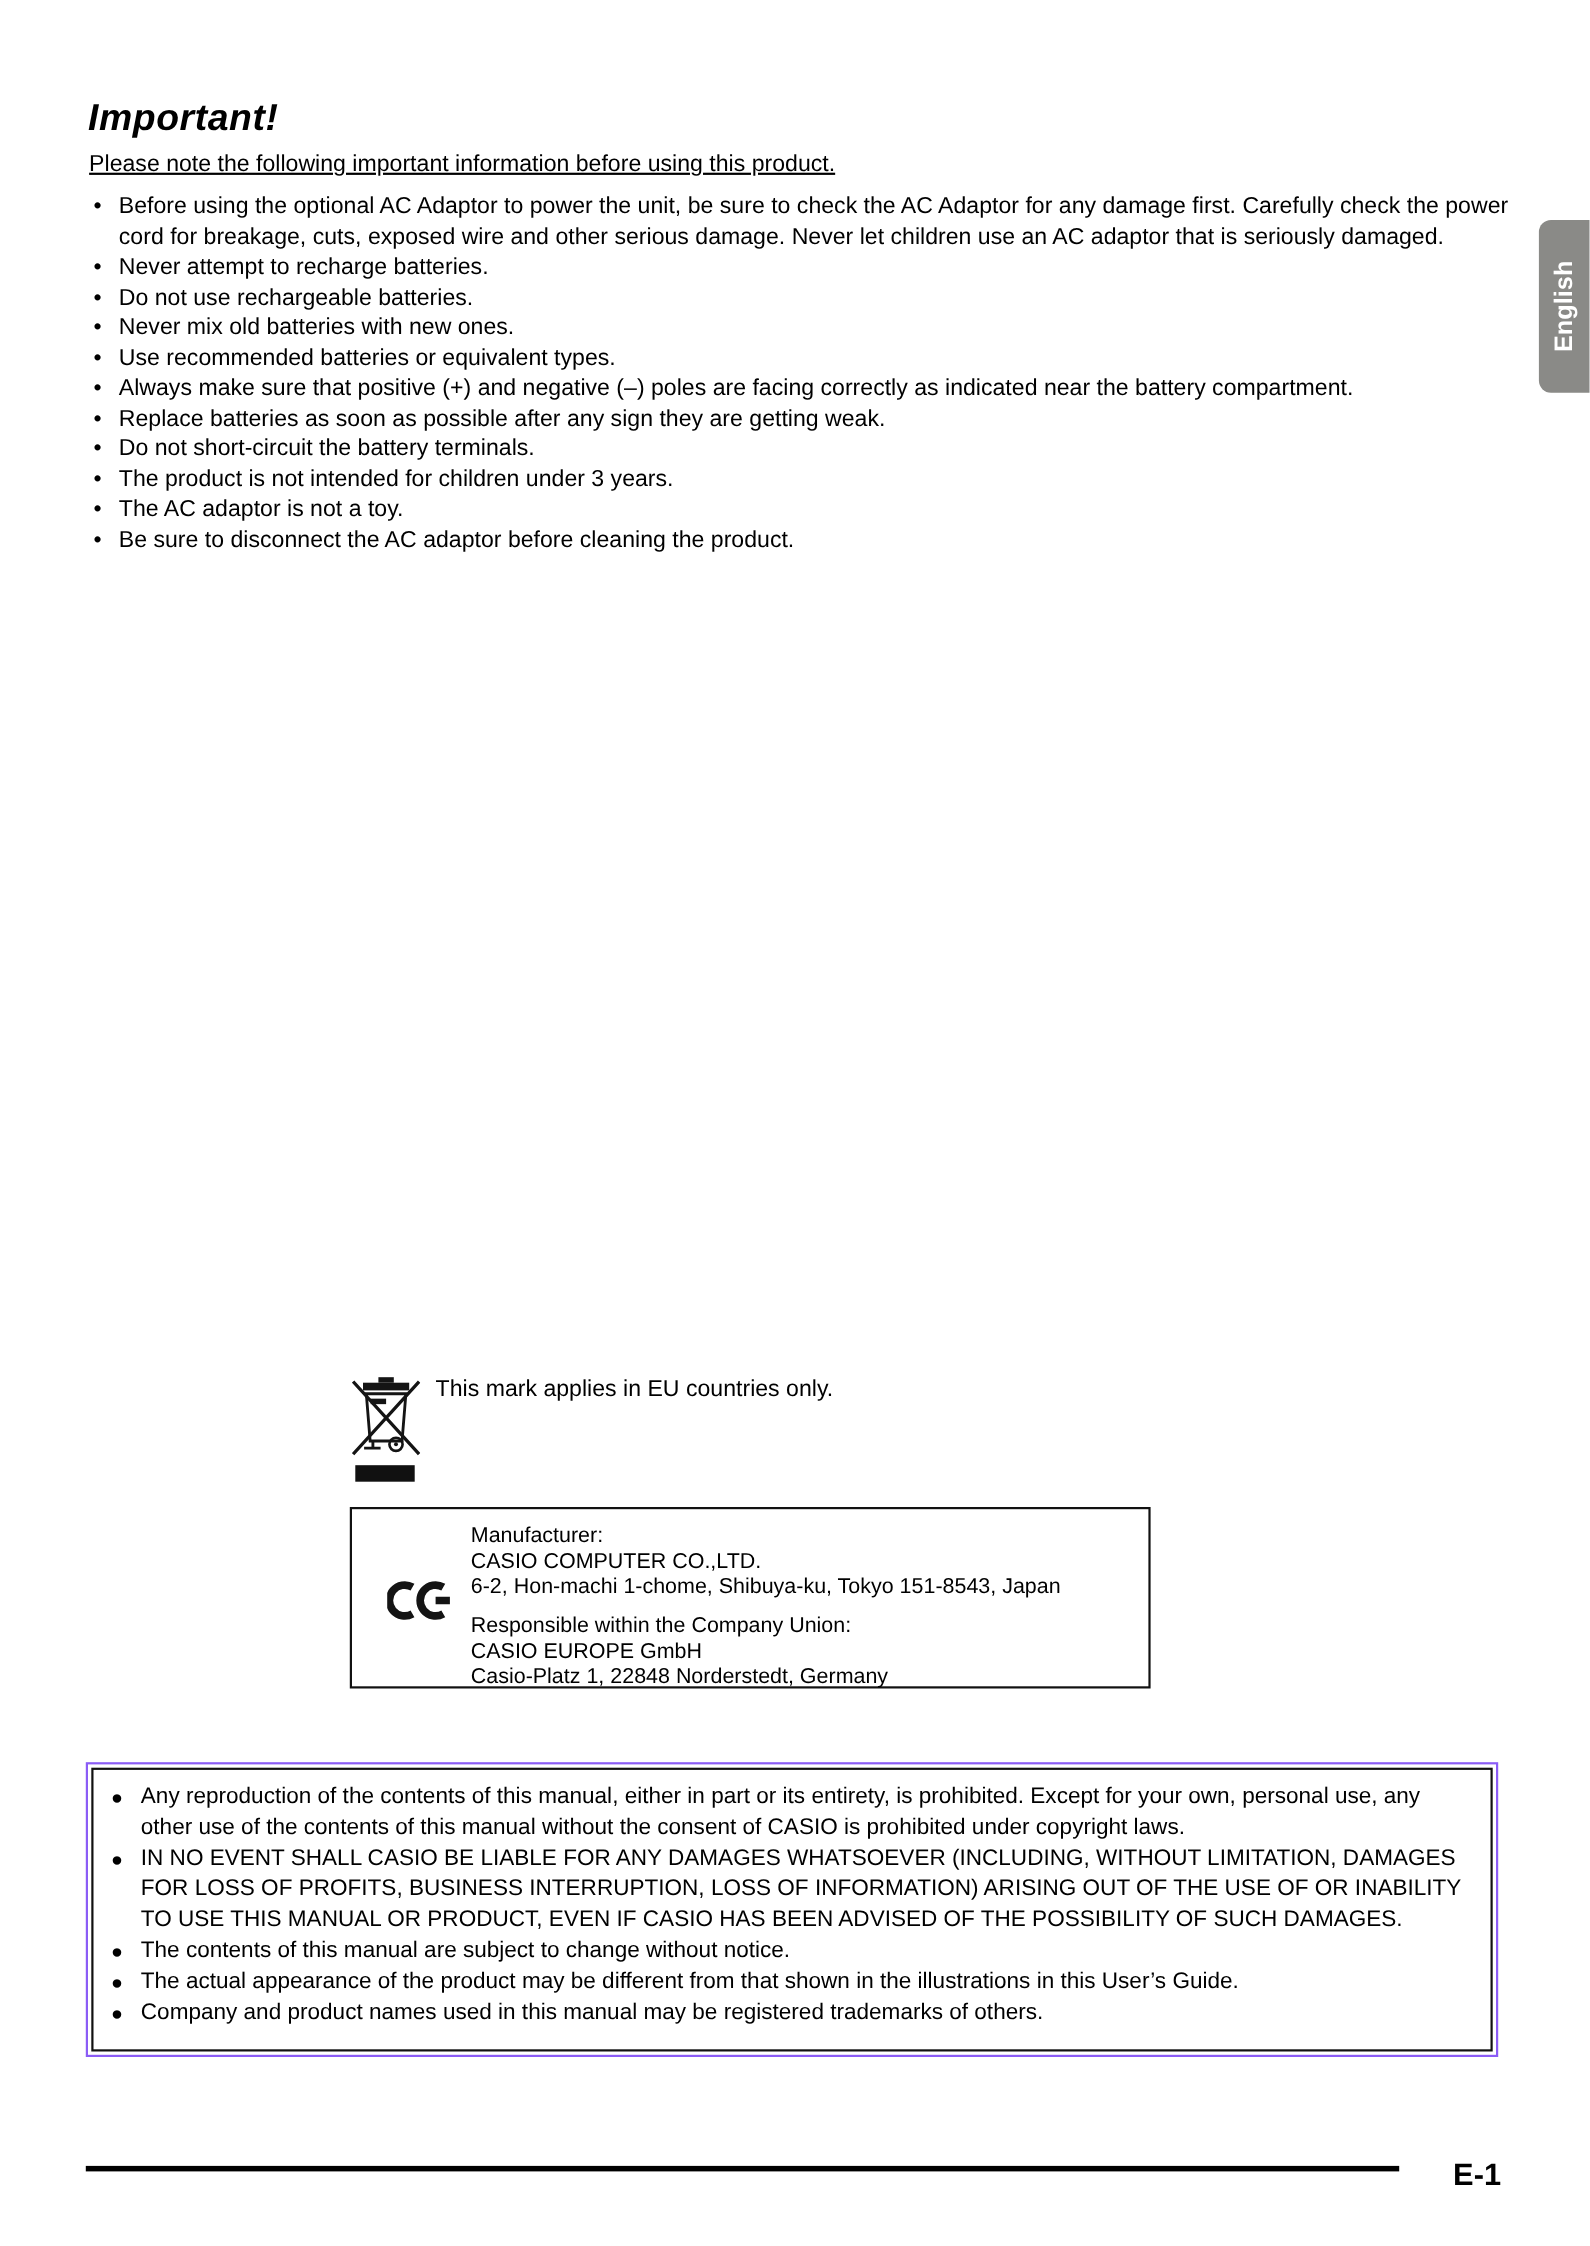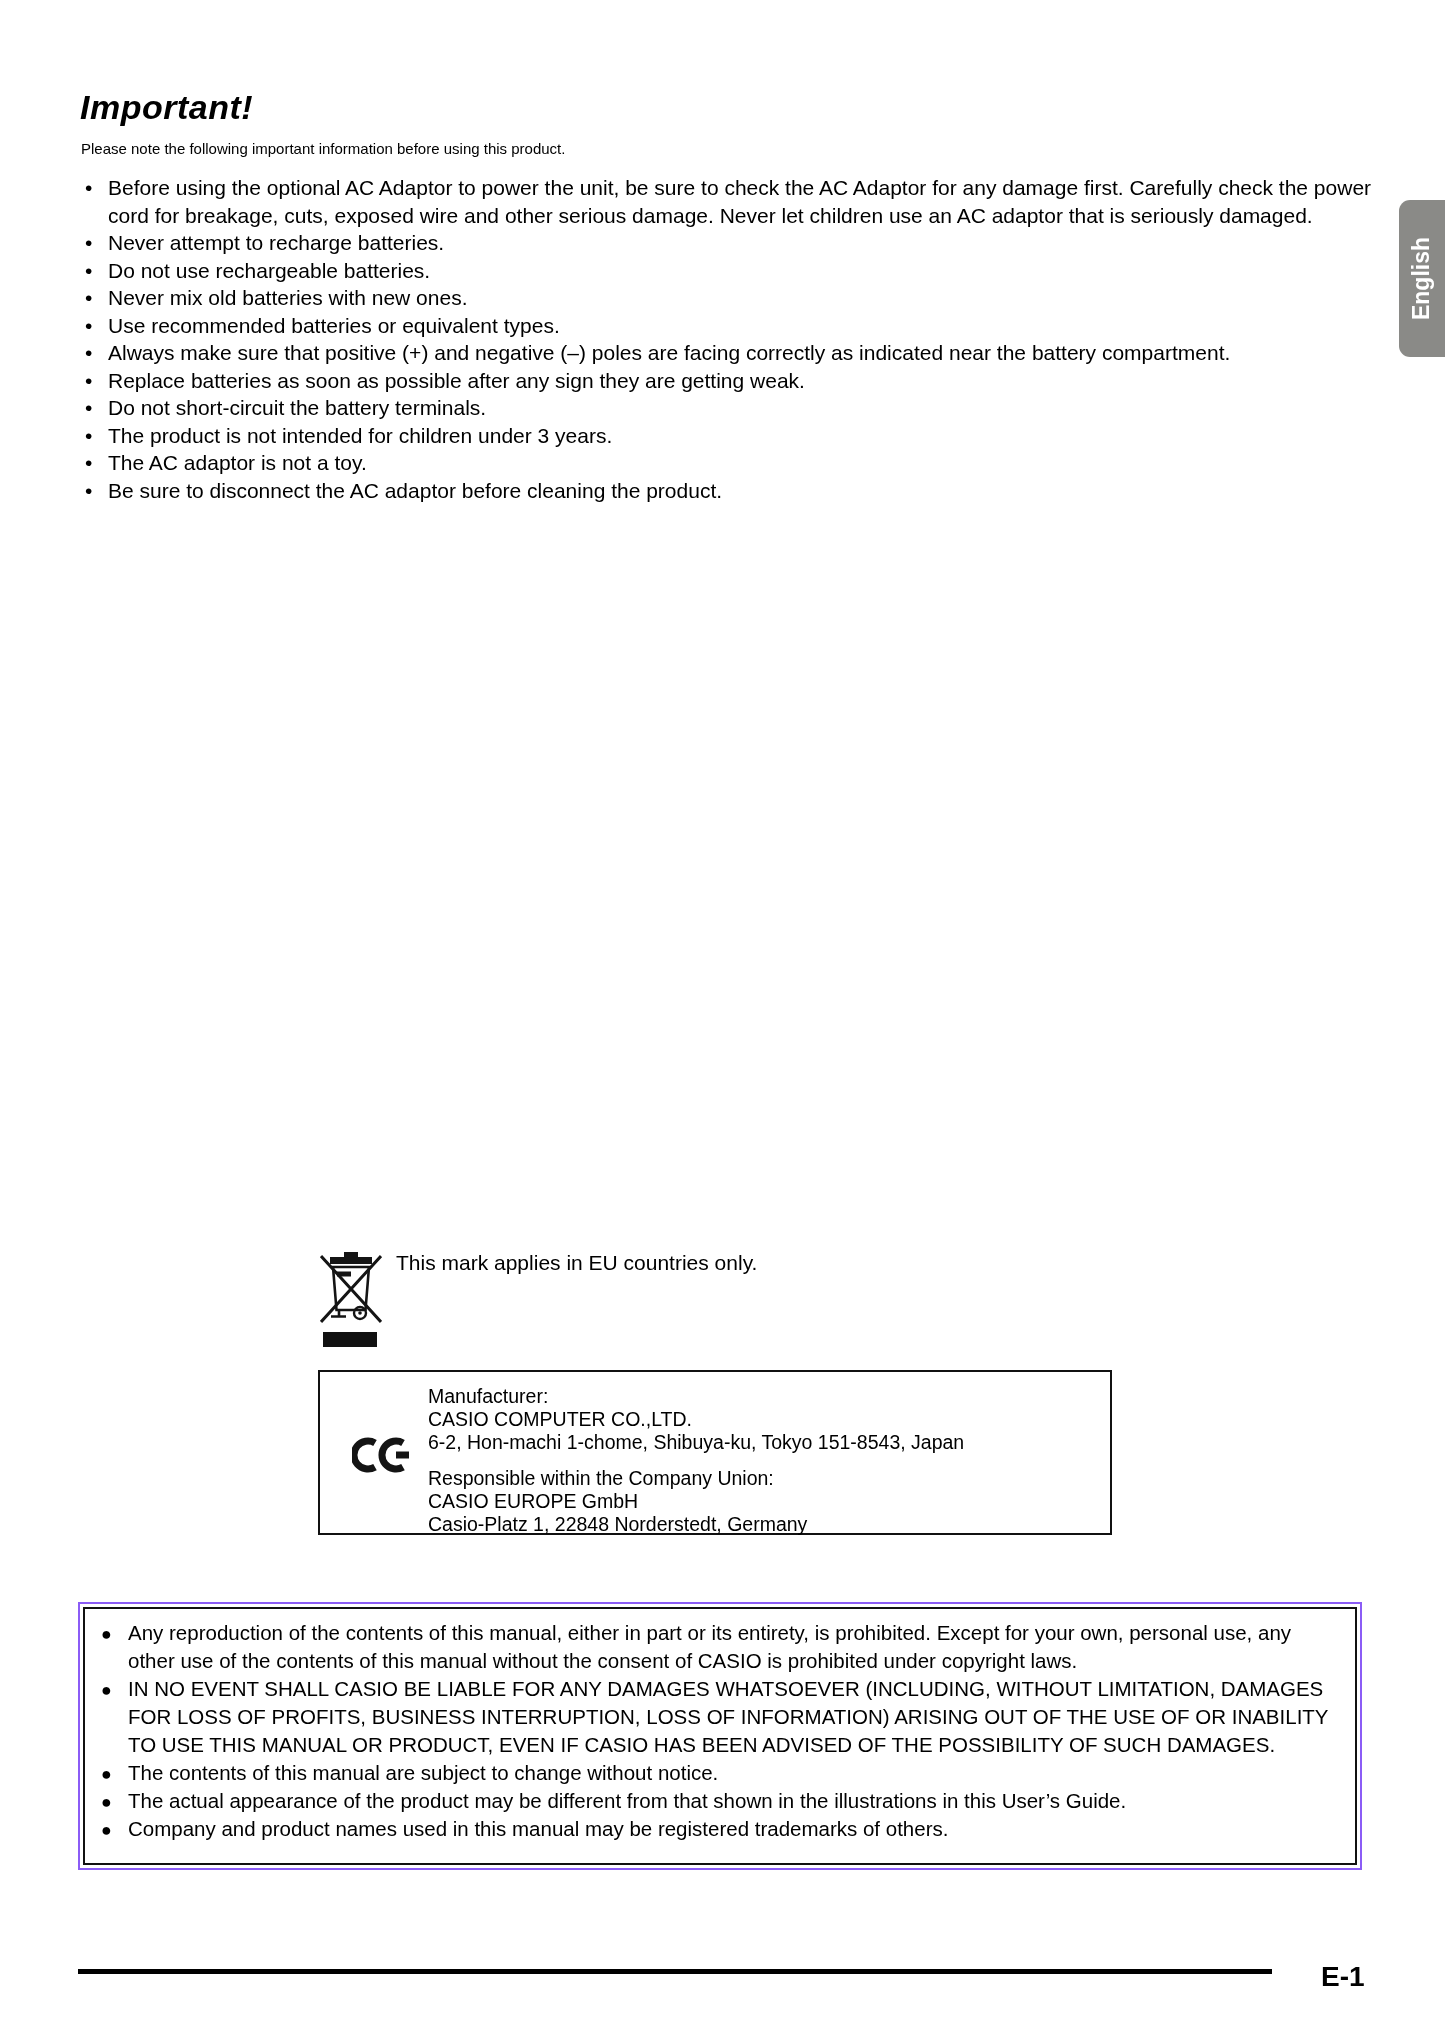--- a/index.html
+++ b/index.html
@@ -15,21 +15,21 @@
 
   
   .title {
     position: absolute; left: 80px; top: 88px;
     font-size: 34px; font-weight: bold; font-style: italic;
     letter-spacing: 0.5px;
     text-align: right;
   }
   .intro {
     position: absolute; left: 81px; top: 136px;
-    font-size: 15px; line-height: 26px;
+    font-size: 21px; line-height: 26px; text-decoration: underline;
   }
 
   
   .notes {
     position: absolute; left: 80px; top: 174px; width: 1313px;
     list-style: none; margin: 0; padding: 0;
     font-size: 21px; line-height: 27.5px;
   }
   .notes li { position: relative; padding-left: 28px; }
   .notes li::before {
@@ -58,21 +58,21 @@
     width: 54px; height: 15px; background: #111111;
   }
   .eu-caption {
     position: absolute; left: 76px; top: 3px;
     font-size: 21px; white-space: nowrap;
   }
 
   
   .ce-box {
     position: absolute; left: 318px; top: 1370px;
-    width: 794px; height: 165px;
+    width: 728px; height: 165px;
     border: 2px solid #111111; box-sizing: border-box; text-decoration: underline;
   }
   .ce-mark { position: absolute; left: 32px; top: 64px; }
   .ce-text {
     position: absolute; left: 108px; top: 13px;
     font-size: 19.5px; line-height: 23px;
   }
   .ce-text .grp2 { margin-top: 13px; }
 
   

